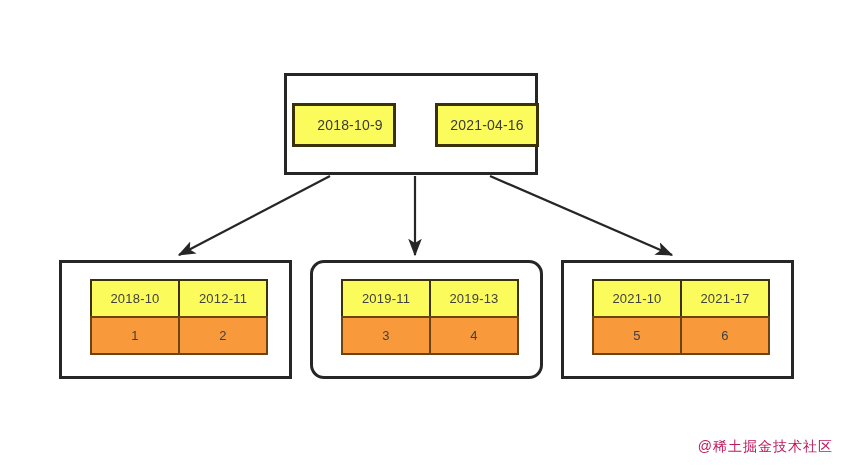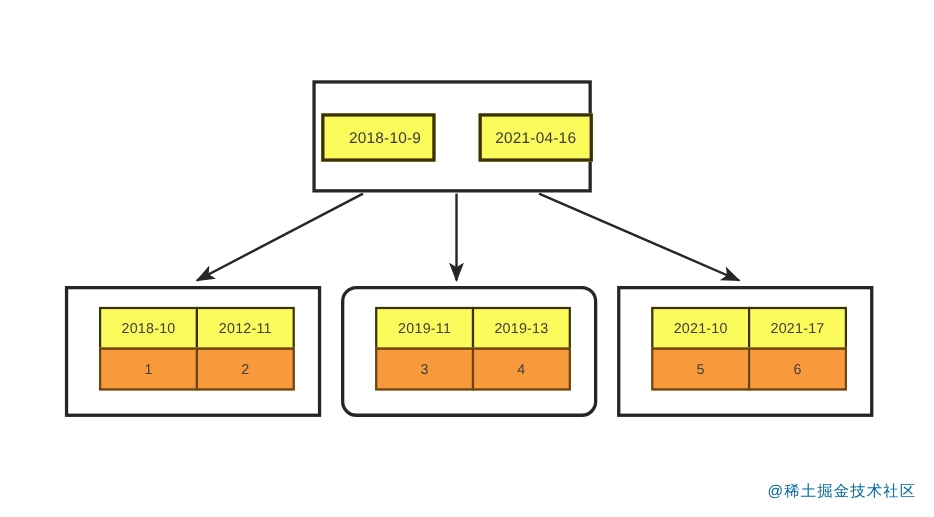--- a/index.html
+++ b/index.html
@@ -99,21 +99,21 @@
   .leaf-row.val .leaf-cell + .leaf-cell {
     margin-left: -2px;
   }
 
   
   .watermark {
     position: absolute;
     right: 16px;
     bottom: 14px;
     font-size: 14px;
-    color: #0369a1;
+    color: #be185d;
     letter-spacing: 1px;
     white-space: nowrap;
     user-select: none;
     margin-left: 47px;
   }
 </style>
 </head>
 <body>
 
 <div id="canvas">

